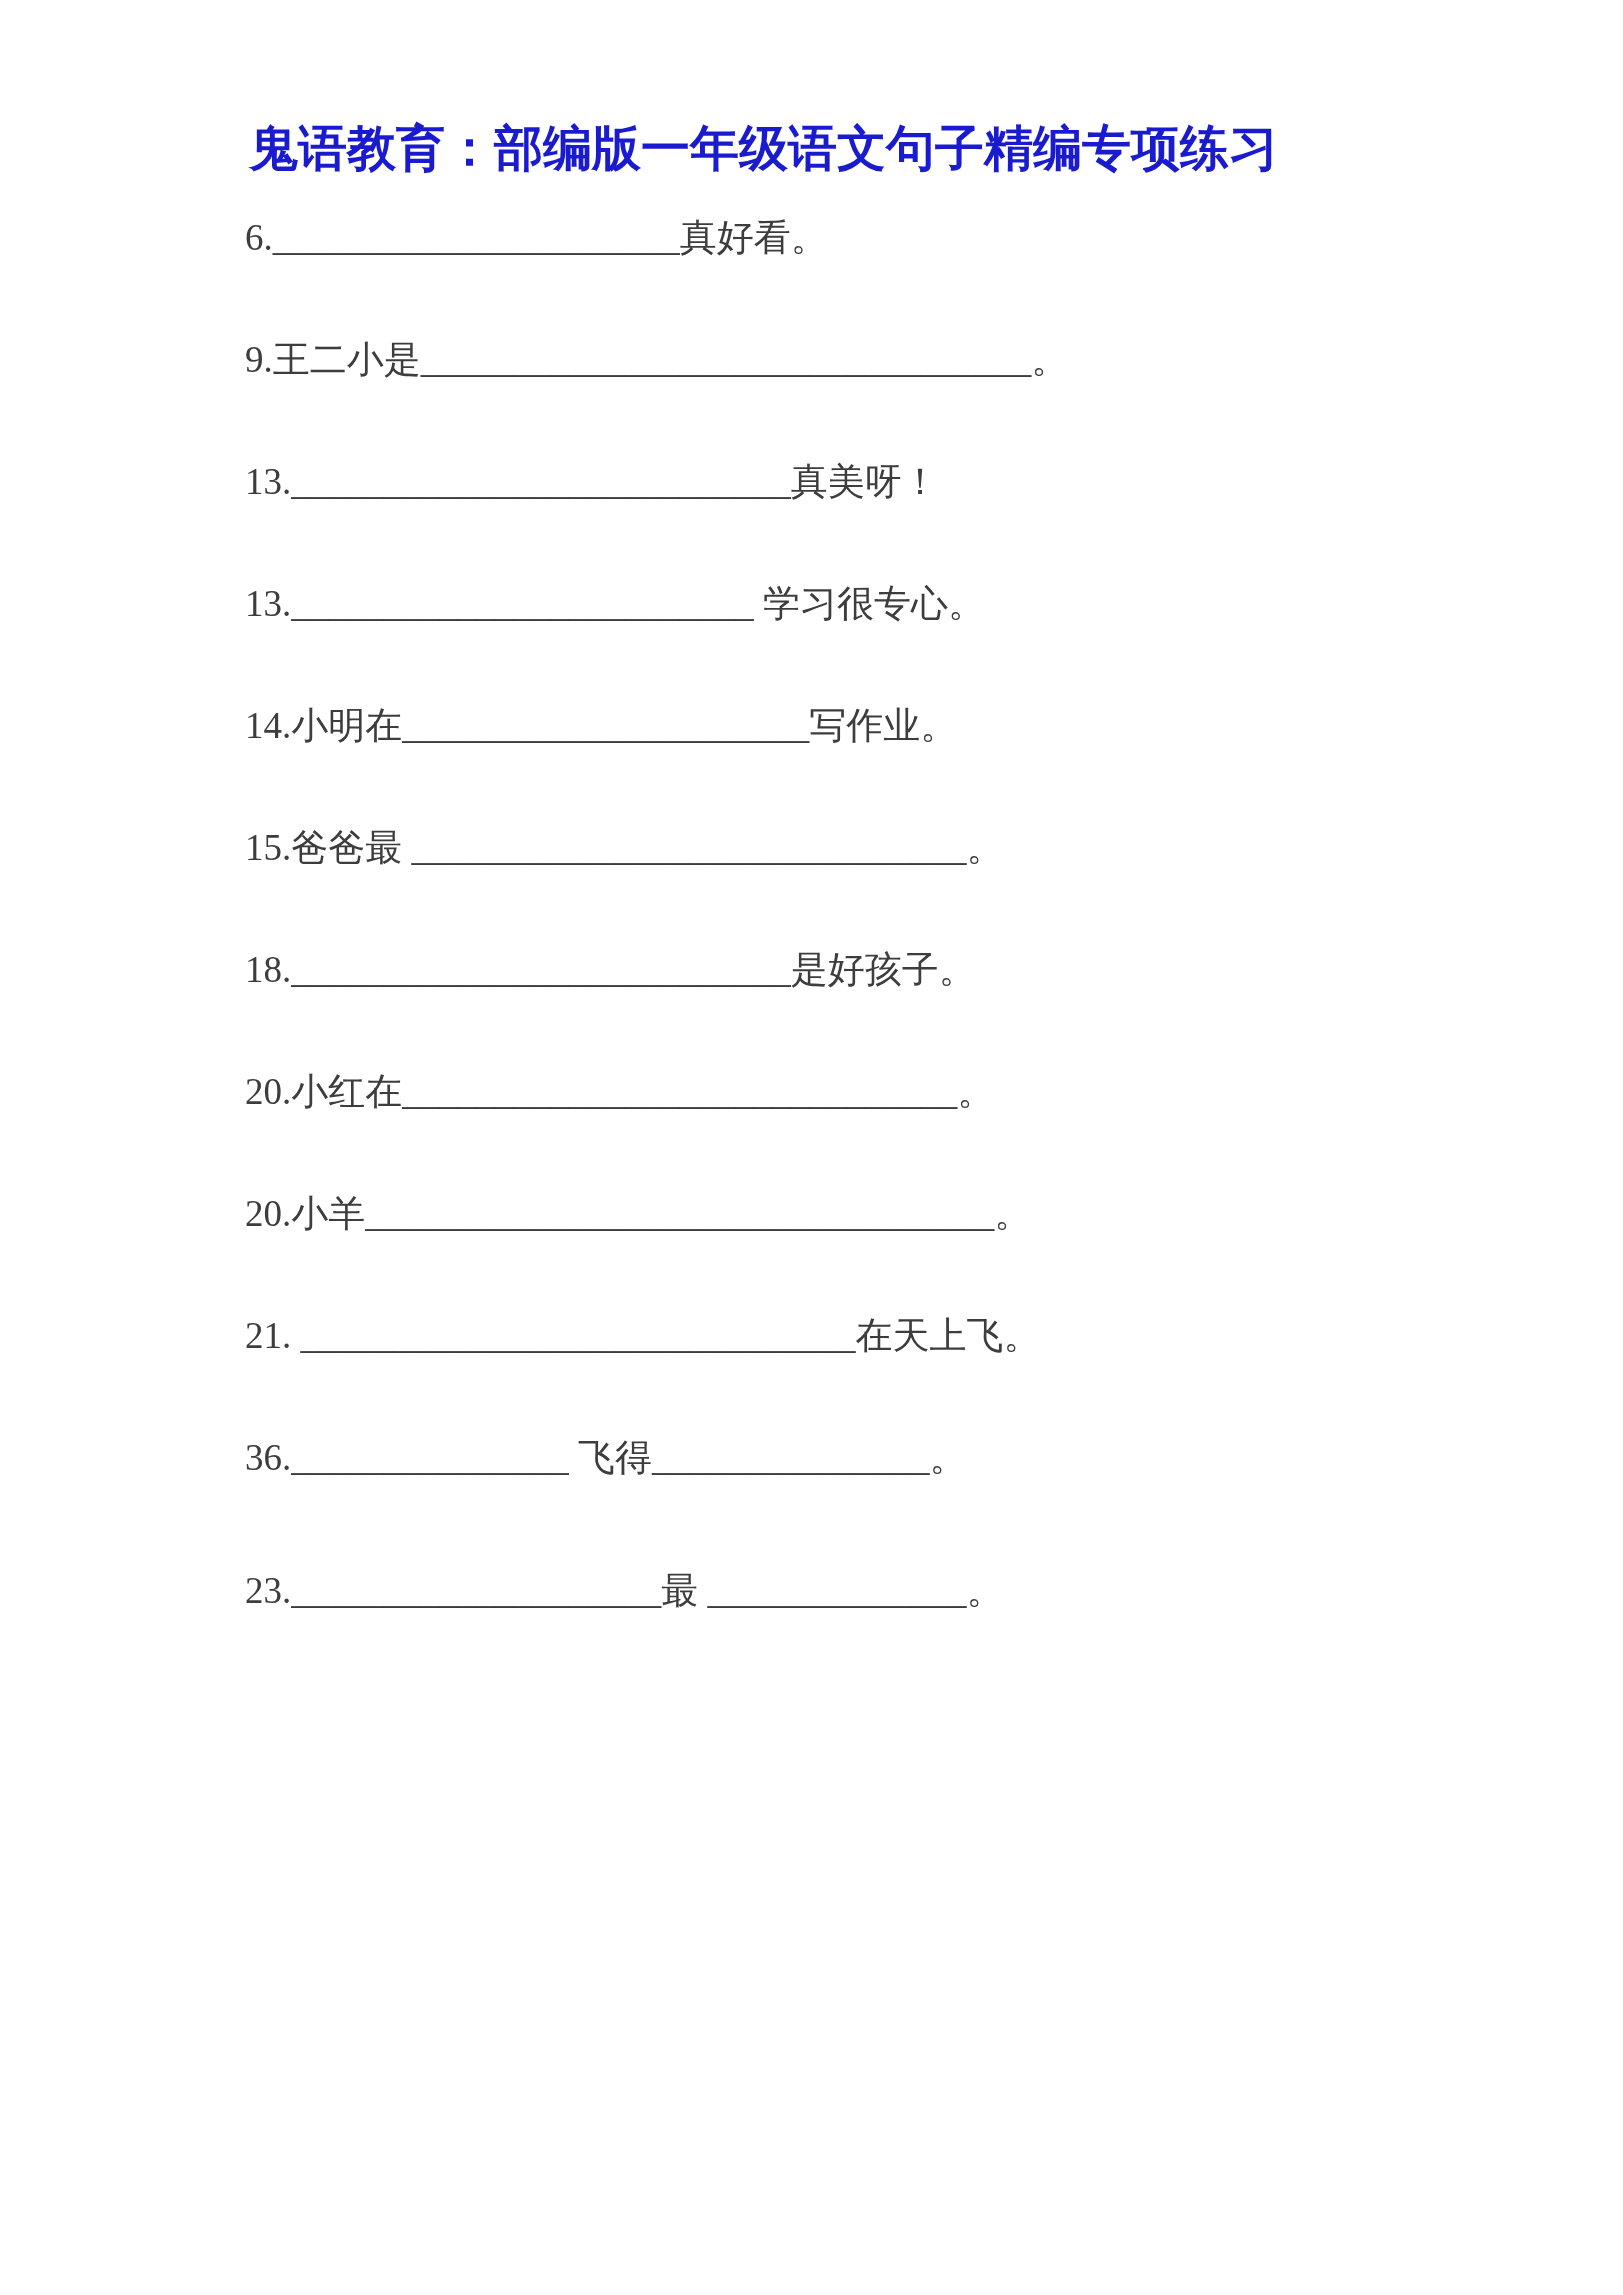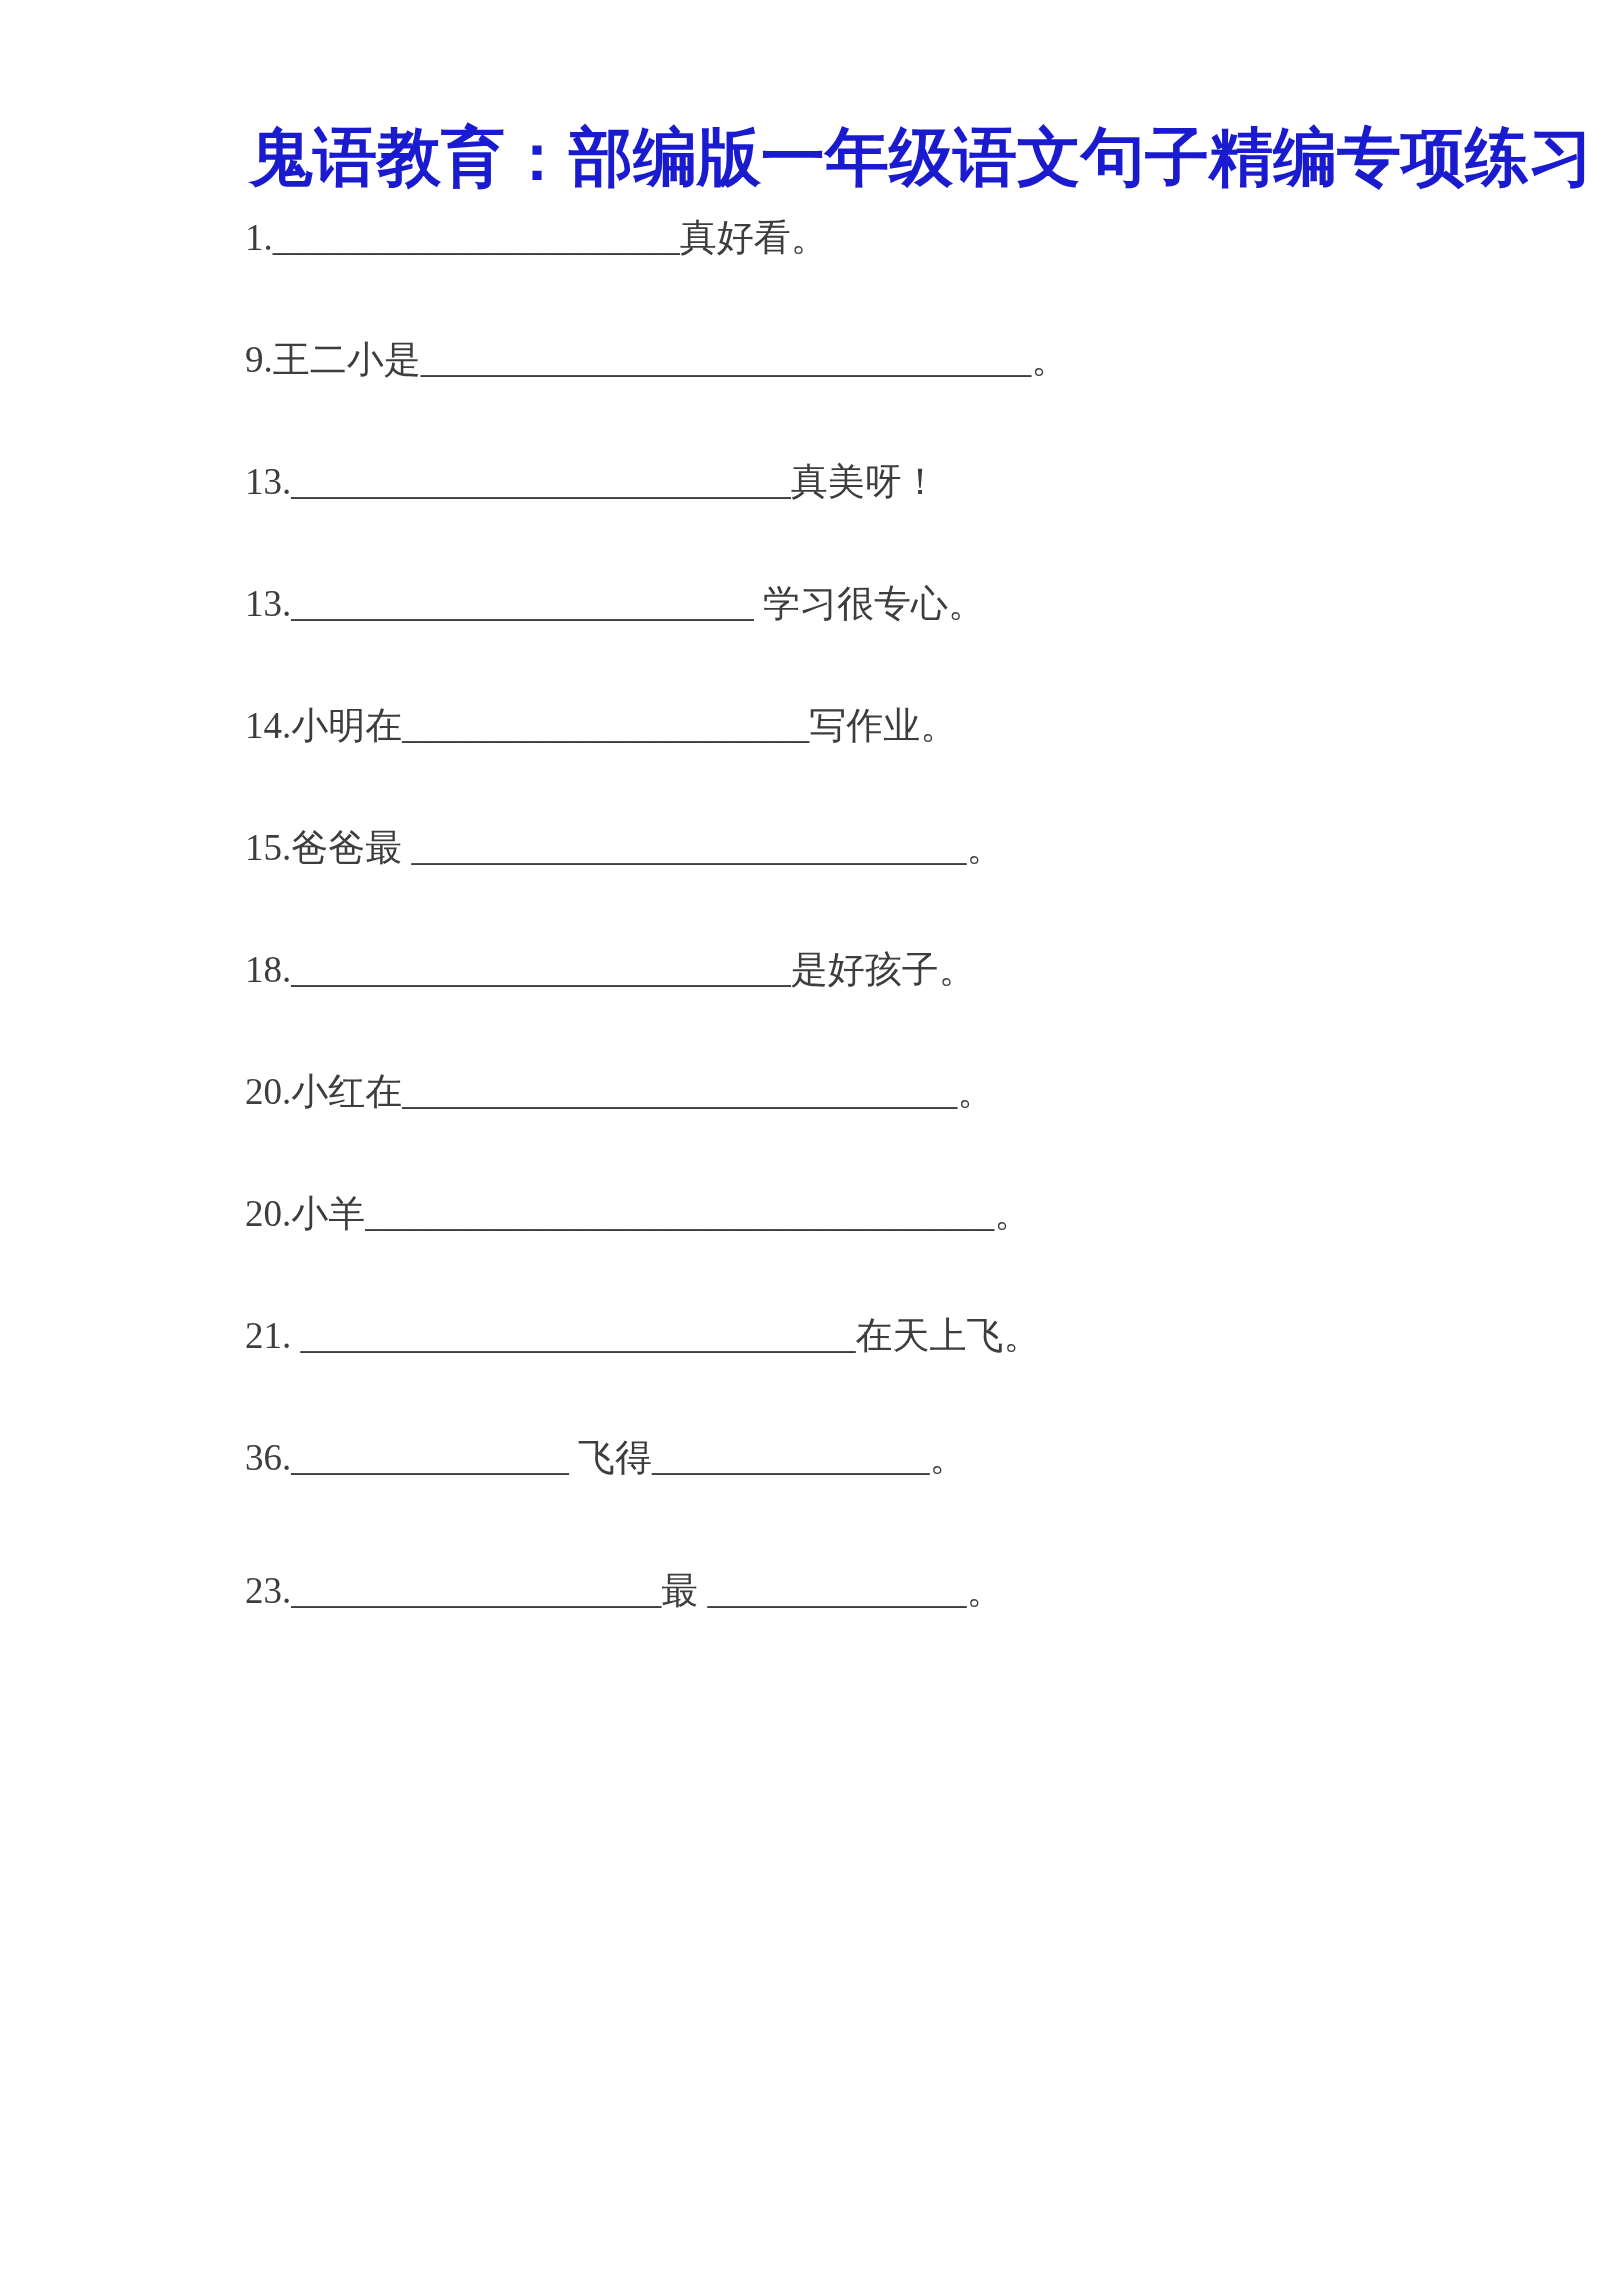--- a/index.html
+++ b/index.html
@@ -16,21 +16,21 @@
     width: 1623px;
     height: 2295px;
     background: var(--bg-color);
     overflow: hidden;
     font-family: "Liberation Serif", "DejaVu Serif", serif;
   }
   .title {
     position: absolute;
     top: 121px;
     left: 249px;
-    font-size: 64px;
+    font-size: 49px;
     font-weight: bold;
     line-height: 1.15;
     color: var(--title-color);
     white-space: nowrap;
     letter-spacing: 0px;
   }
   .items {
     position: absolute;
     top: 177px;
     left: 245px;
@@ -46,21 +46,21 @@
   .item.tight { margin-top: -29px; }
   .item.loose { margin-top: 11px; }
 </style>
 </head>
 <body>
 
 <div class="page">
   <h1 class="title">鬼语教育：部编版一年级语文句子精编专项练习</h1>
 
   <div class="items">
-    <div class="item">1.______________________真好看。</div>
+    <div class="item">6.______________________真好看。</div>
     <div class="item">9.王二小是_________________________________。</div>
     <div class="item">13.___________________________真美呀！</div>
     <div class="item">13._________________________ 学习很专心。</div>
     <div class="item">14.小明在______________________写作业。</div>
     <div class="item">15.爸爸最 ______________________________。</div>
     <div class="item">18.___________________________是好孩子。</div>
     <div class="item">20.小红在______________________________。</div>
     <div class="item">20.小羊__________________________________。</div>
     <div class="item">21. ______________________________在天上飞。</div>
     <div class="item">36._______________ 飞得_______________。</div>

